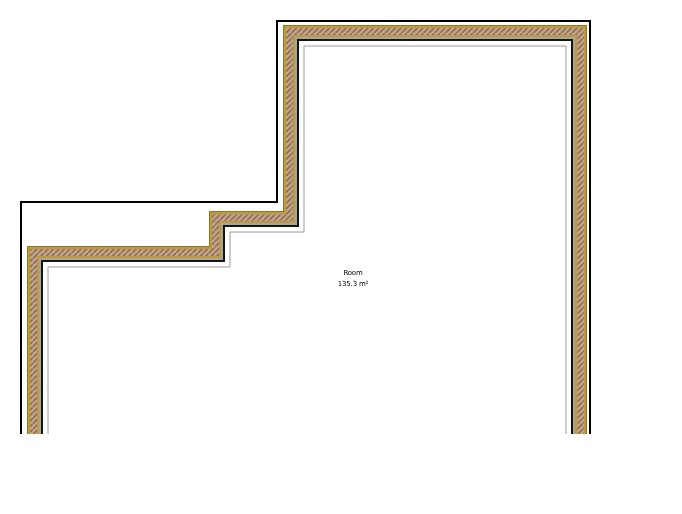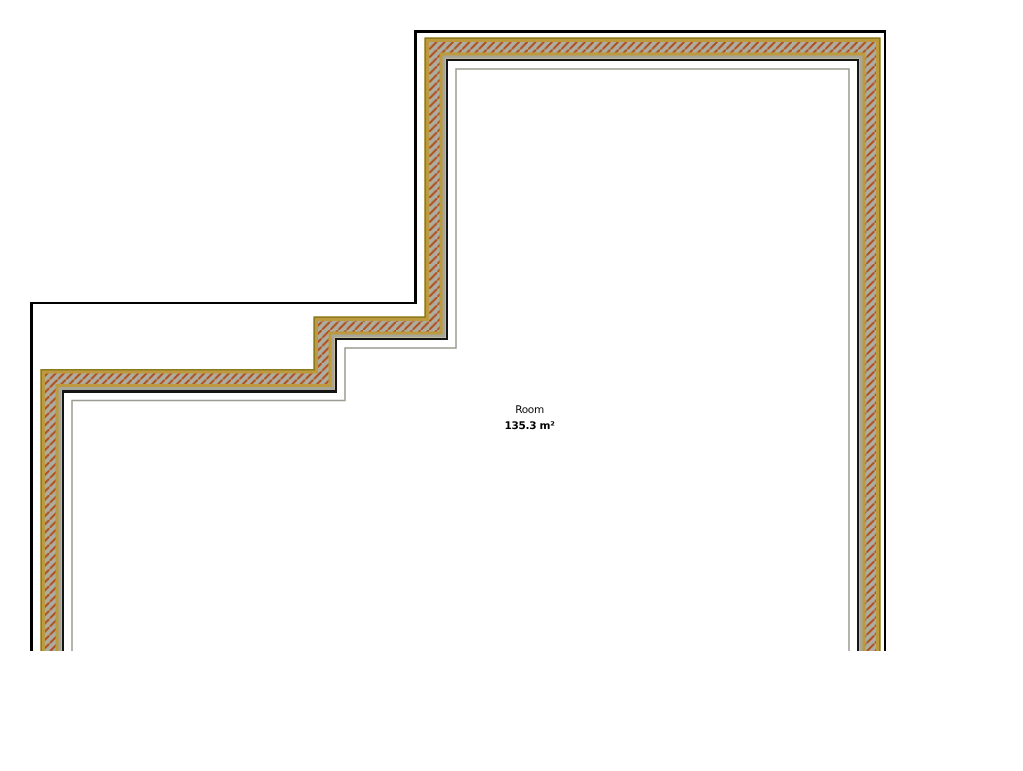--- a/index.html
+++ b/index.html
@@ -15,21 +15,21 @@
     position:absolute;
     left:353px;top:268px;
     transform:translateX(-50%);
     text-align:center;
     color:#000;
     font-size:7px;
     line-height:11px;
     letter-spacing:-0.2px;
     white-space:nowrap;
   }
-  .room-tag .area{font-size:7px;font-weight:bold;}
+  .room-tag .area{font-size:7px;}
 </style>
 </head>
 <body>
 
 <div class="canvas">
   <svg id="plan" width="682" height="514" viewBox="0 0 682 514">
       <defs>
         <pattern id="hatch" patternUnits="userSpaceOnUse" width="5.5" height="5.5">
           <rect width="5.5" height="5.5" fill="#adada0"></rect>
           <path d="M-1,6.5 L6.5,-1" stroke="#b24a16" stroke-width="1.3"></path>

